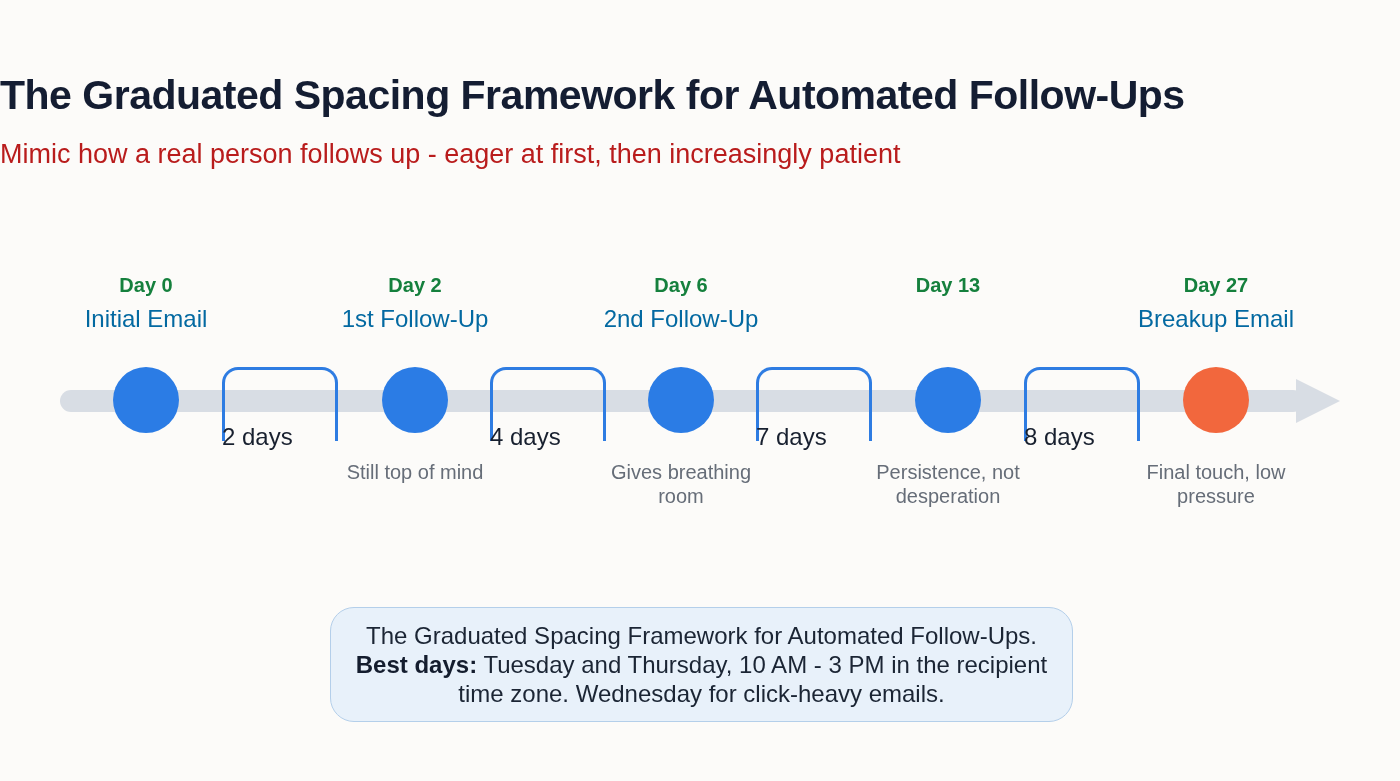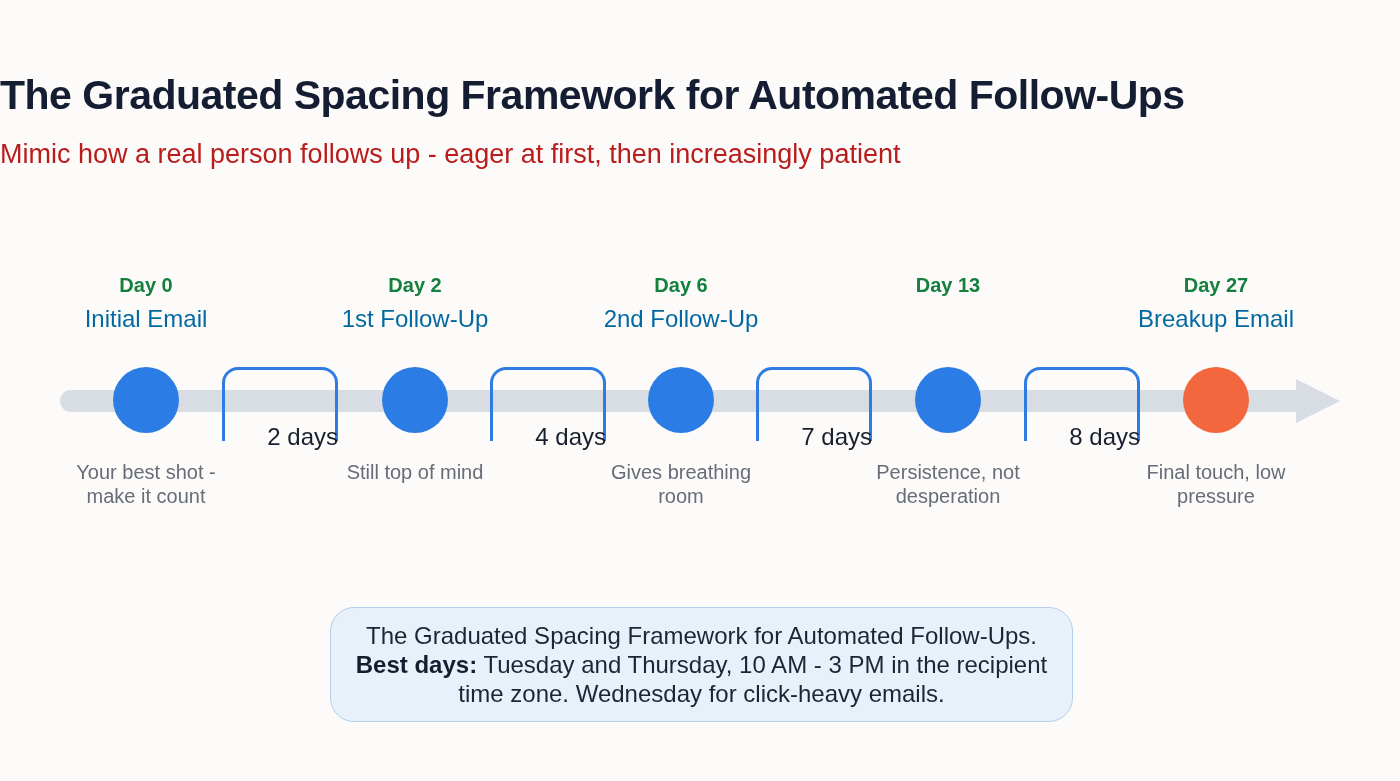--- a/index.html
+++ b/index.html
@@ -44,21 +44,21 @@
     width: 172px; font-size: 20px; line-height: 24px; color: #666d78;
   }
 
   .gap { position: absolute; top: 367px; width: 116px; height: 74px; z-index: 2; }
   .bracket {
     position: absolute; left: 0; top: 0; width: 100%; height: 100%;
     border: 3px solid #2e7ce2; border-bottom: none;
     border-radius: 16px 16px 0 0;
   }
   .gap-label {
-    position: absolute; top: 56px; width: 100%; text-align: right;
+    position: absolute; top: 56px; width: 100%; text-align: left;
     font-size: 24px; color: #18202f;
   }
 
   .note {
     position: absolute; left: 330px; top: 607px; width: 743px; min-height: 112px;
     background: #e8f1fa; border: 1.5px solid #b4cfea; border-radius: 24px;
     padding: 13px 24px; text-align: center;
     font-size: 24px; line-height: 29px; color: #1b2534;
   }
   .note strong { font-weight: 700; color: #141d2e; }
@@ -72,21 +72,20 @@
   <p class="subtitle">Mimic how a real person follows up - eager at first, then increasingly patient</p>
 
   <div>
     <div class="tl-bar"></div>
     <div class="tl-arrow"></div>
 
     <div class="milestone" style="left:36px">
       <div class="day">Day 0</div>
       <div class="mlabel">Initial Email</div>
       <div class="dot" style="background: rgb(43, 124, 229);"></div>
-      <div class="desc">Your best shot - make it count</div>
     </div>
 
     <div class="milestone" style="left:305px">
       <div class="day">Day 2</div>
       <div class="mlabel">1st Follow-Up</div>
       <div class="dot" style="background: rgb(43, 124, 229);"></div>
       <div class="desc">Still top of mind</div>
     </div>
 
     <div class="milestone" style="left:571px">

